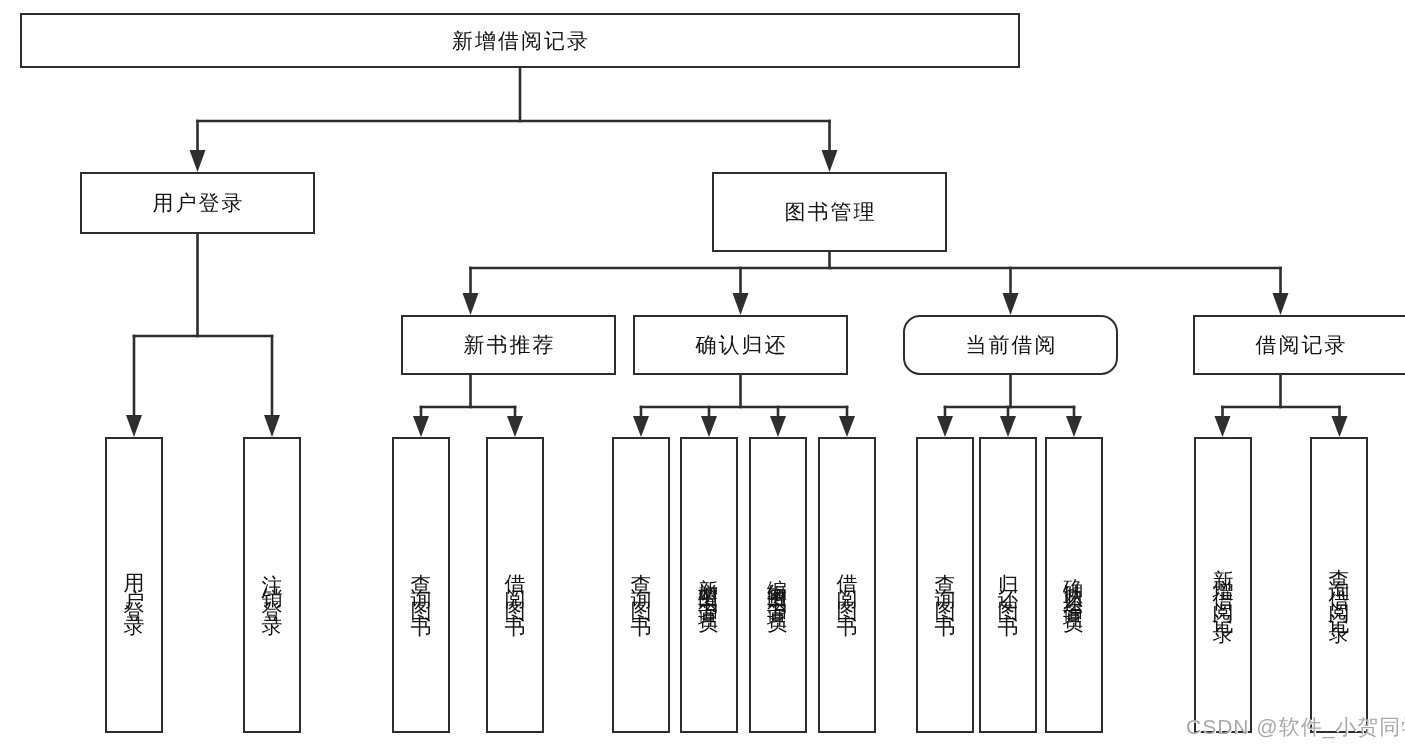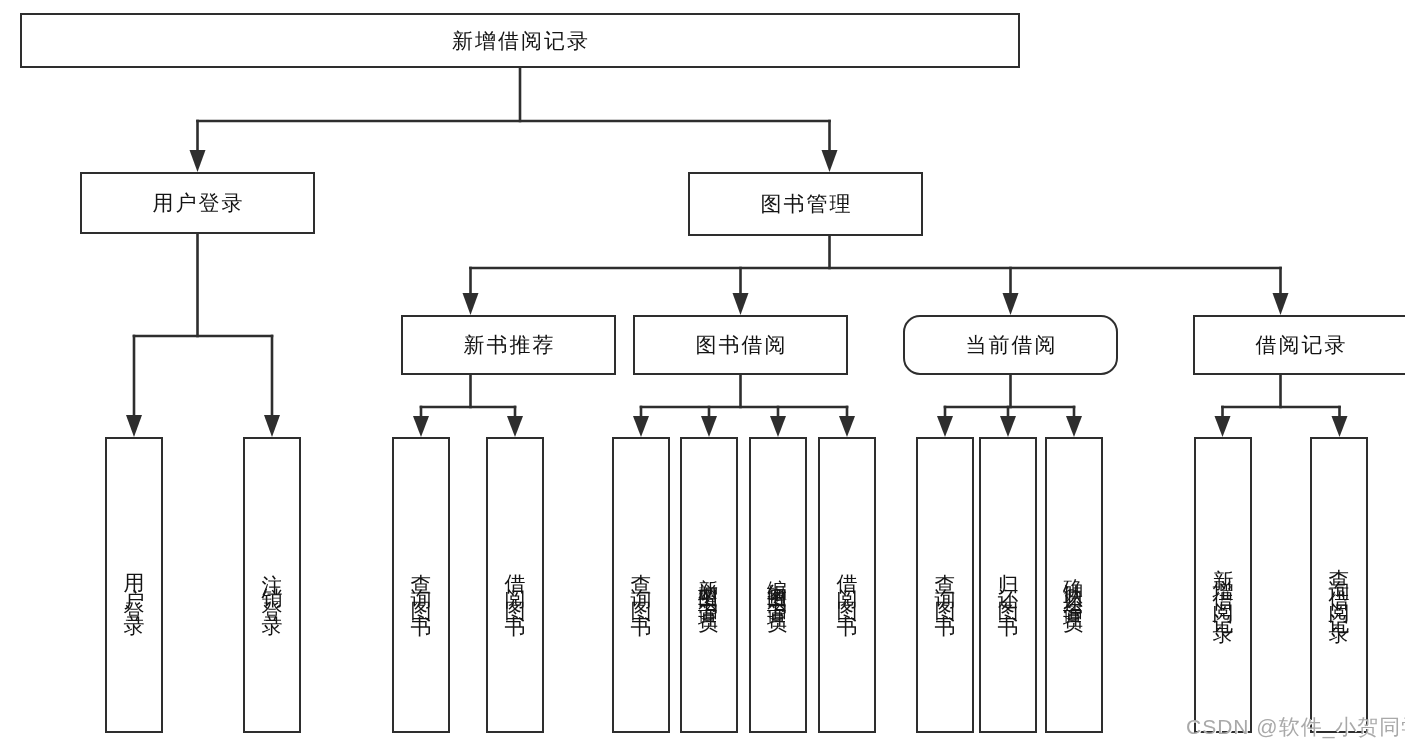--- a/index.html
+++ b/index.html
@@ -151,29 +151,29 @@
     </g>
   </svg>
 
   <div class="box" style="left:20px; top:13px; width:1000px; height:55px;">
     <span class="hlabel">新增借阅记录</span>
   </div>
 
   <div class="box" style="left:80px; top:172px; width:235px; height:62px;">
     <span class="hlabel">用户登录</span>
   </div>
-  <div class="box" style="left:688px; top:172px; width:235px; height:64px;">
+  <div class="box" style="left:712px; top:172px; width:235px; height:80px;">
     <span class="hlabel">图书管理</span>
   </div>
 
   <div class="box" style="left:363px; top:315px; width:215px; height:60px;margin-left:38px;">
     <span class="hlabel">新书推荐</span>
   </div>
   <div class="box" style="left:633px; top:315px; width:215px; height:60px;">
-    <span class="hlabel">图书借阅</span>
+    <span class="hlabel">确认归还</span>
   </div>
   <div class="box" style="left:903px; top:315px; width:215px; height:60px;border-radius:17px;">
     <span class="hlabel">当前借阅</span>
   </div>
   <div class="box" style="left:1173px; top:315px; width:215px; height:60px;margin-left:20px;">
     <span class="hlabel">借阅记录</span>
   </div>
 
   <div class="box leaf ls-short" style="left:105px; top:437px; width:58px; height:296px;">
     <span>用户登录</span>

